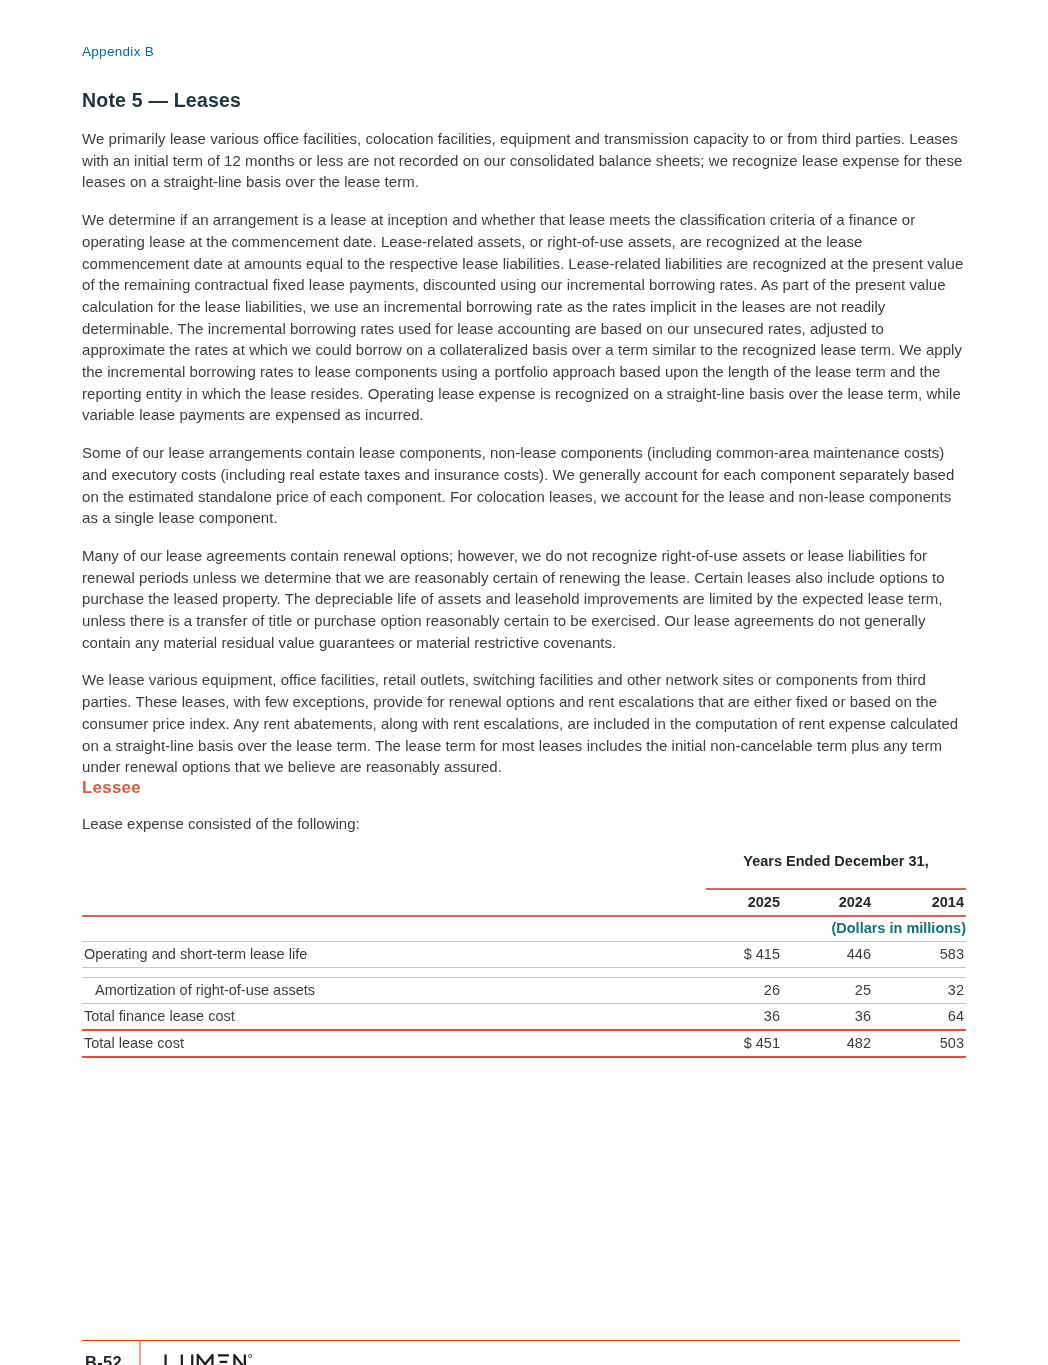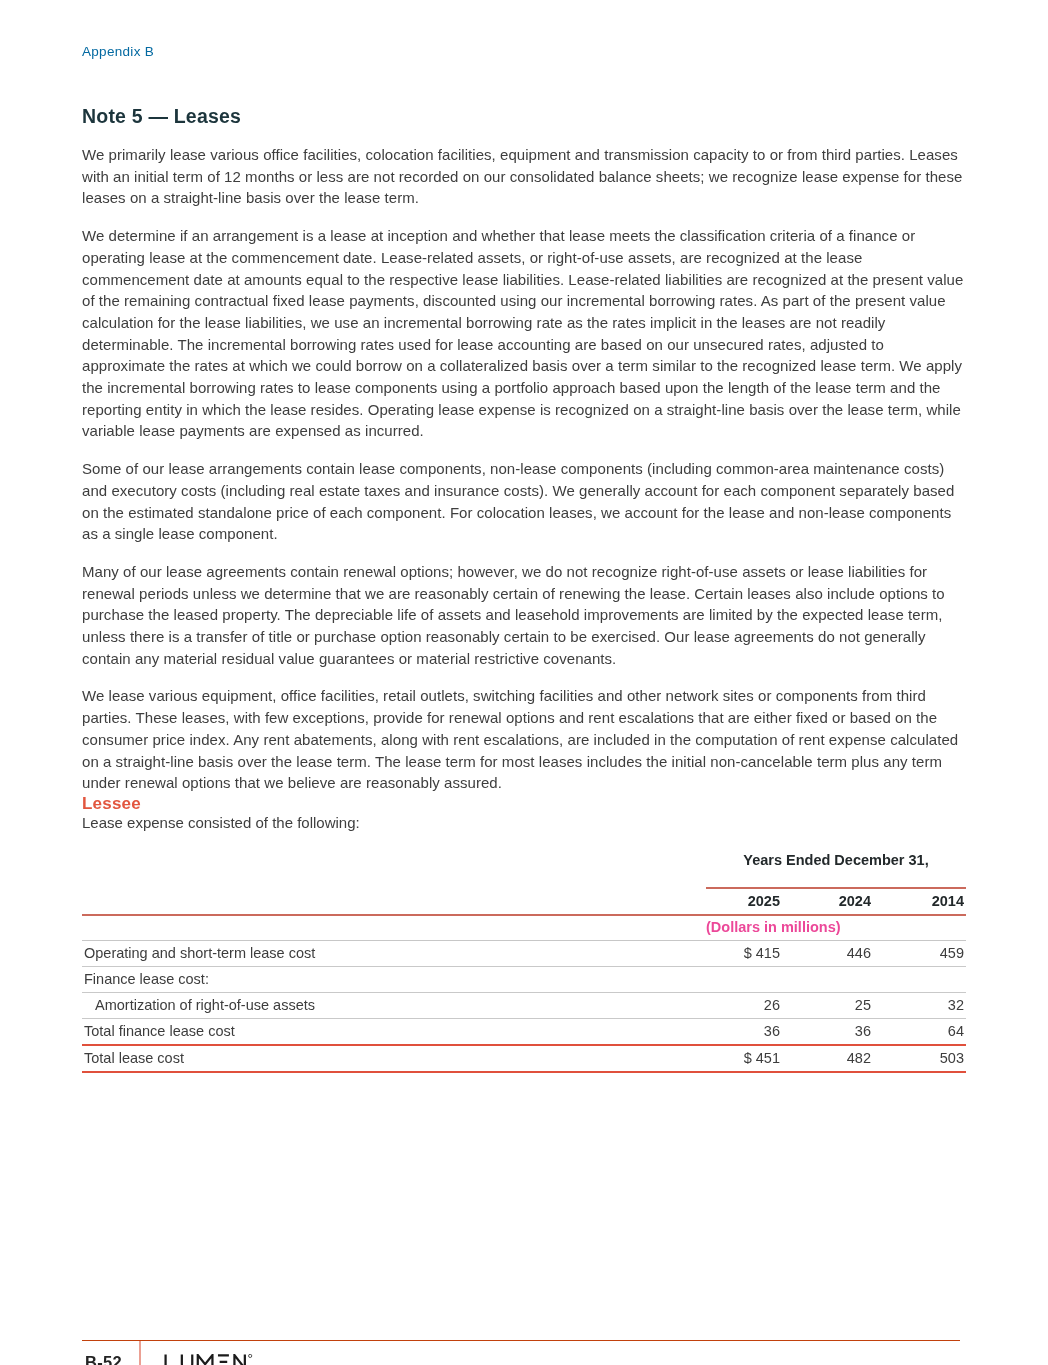--- a/index.html
+++ b/index.html
@@ -3,38 +3,38 @@
 <meta charset="utf-8">
 <style>
   * { margin:0; padding:0; box-sizing:border-box; }
   html,body { width:1048px; height:1365px; background:#ffffff; overflow:hidden; }
   body { font-family:"Liberation Sans", sans-serif; color:#3e3e3e; position:relative; }
   .page { position:absolute; inset:0; background:#fff; }
   .content { margin:0 82px; width:884px; }
 
   .appendix { padding-top:44px; font-size:13.5px; color:#0369a1; letter-spacing:.3px; }
 
-  .note-title { margin-top:46px; font-size:19.5px; font-weight:bold; color:#1c353c; letter-spacing:.2px; }
+  .note-title { margin-top:30px; font-size:19.5px; font-weight:bold; color:#1c353c; letter-spacing:.2px; }
 
   .para { margin-top:16px; font-size:15px; line-height:21.7px; color:#3e3e3e; letter-spacing:.05px; }
 
   .lessee-heading { font-size:17px; font-weight:bold; color:#e2563f; letter-spacing:.2px; }
 
-  .table-intro { font-size:15px; color:#3e3e3e; }
+  .table-intro { margin-top:17px; font-size:15px; color:#3e3e3e; }
 
   
   .fintable { margin-top:21px; font-size:14.5px; }
   .years-head { width:260px; margin-left:auto; text-align:center; font-weight:bold; color:#23292b;
                 padding-bottom:19px; border-bottom:2px solid #cb6a5c; font-size:14.5px; }
   .tr { display:grid; grid-template-columns:1fr 92px 91px 93px; align-items:center; }
   .tr > div { padding:4px 2px 5px 2px; }
   .year-row { font-weight:bold; color:#23292b; border-bottom:2px solid #cb6a5c; }
   .units-row { border-bottom:1px solid #c7c7c7; }
-  .units-row .units-text { width:260px; margin-left:auto; text-align:left; font-weight:bold;
-                           color:#ec4899; padding:3px 0 5px 0; font-size:14.5px; }
+  .units-row .units-text { width:260px; margin-left:auto; text-align:right; font-weight:bold;
+                           color:#0f766e; padding:3px 0 5px 0; font-size:14.5px; }
   .data-row { color:#3d3d3d; }
   .rule-gray { border-bottom:1px solid #c9c9c9; }
   .rule-red  { border-bottom:2px solid #e0503c; }
   .cell-label { text-align:left; }
   .cell-label.indent { padding-left:13px; }
   .cell-num { display:flex; justify-content:flex-end; align-items:baseline; text-align:right; }
   .cell-num .currency { margin-right:4px; }
   .cell-num .currency:empty { display:none; }
 
   
@@ -74,35 +74,34 @@
         <div class="cell-num">2025</div>
         <div class="cell-num">2024</div>
         <div class="cell-num">2014</div>
       </div>
 
       <div class="units-row">
         <div class="units-text">(Dollars in millions)</div>
       </div>
 
       <div class="tr data-row rule-gray">
-        <div class="cell-label">Operating and short-term lease cost</div>
+        <div class="cell-label">Operating and short-term lease life</div>
         <div class="cell-num">
             <span class="currency">$</span>
             <span>415</span>
           </div>
         <div class="cell-num">
             <span>446</span>
           </div>
         <div class="cell-num">
-            <span>459</span>
+            <span>583</span>
           </div>
       </div>
 
       <div class="tr data-row rule-gray">
-        <div class="cell-label">Finance lease cost:</div>
         <div class="cell-num">
             <span></span>
           </div>
         <div class="cell-num">
             <span></span>
           </div>
         <div class="cell-num">
             <span></span>
           </div>
       </div>

